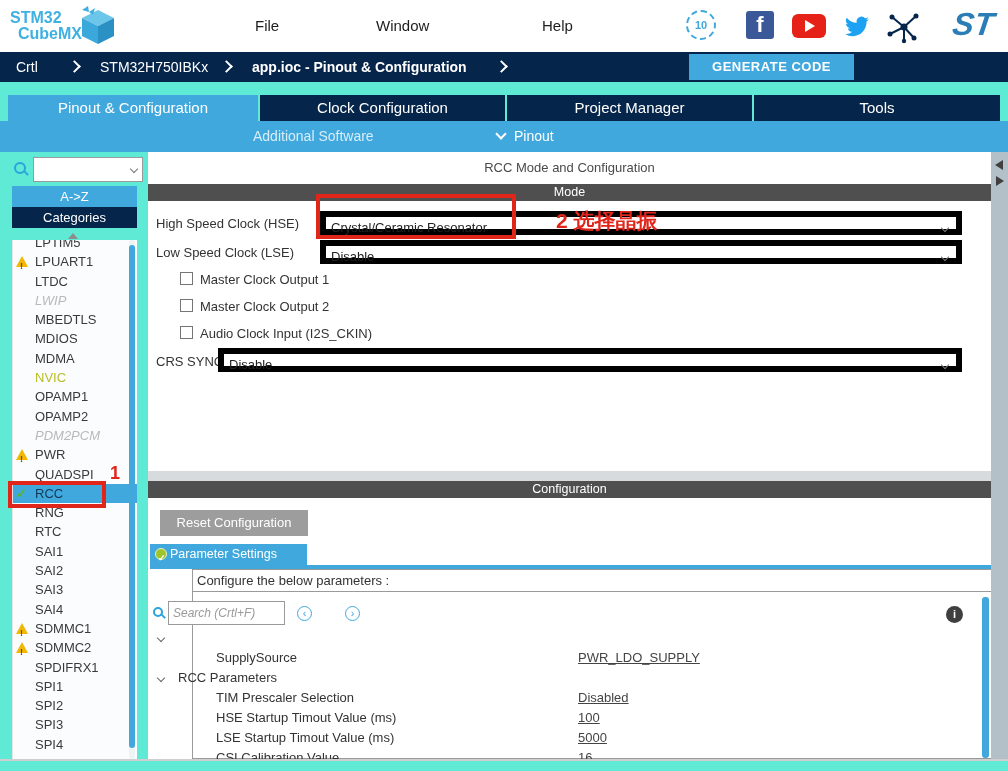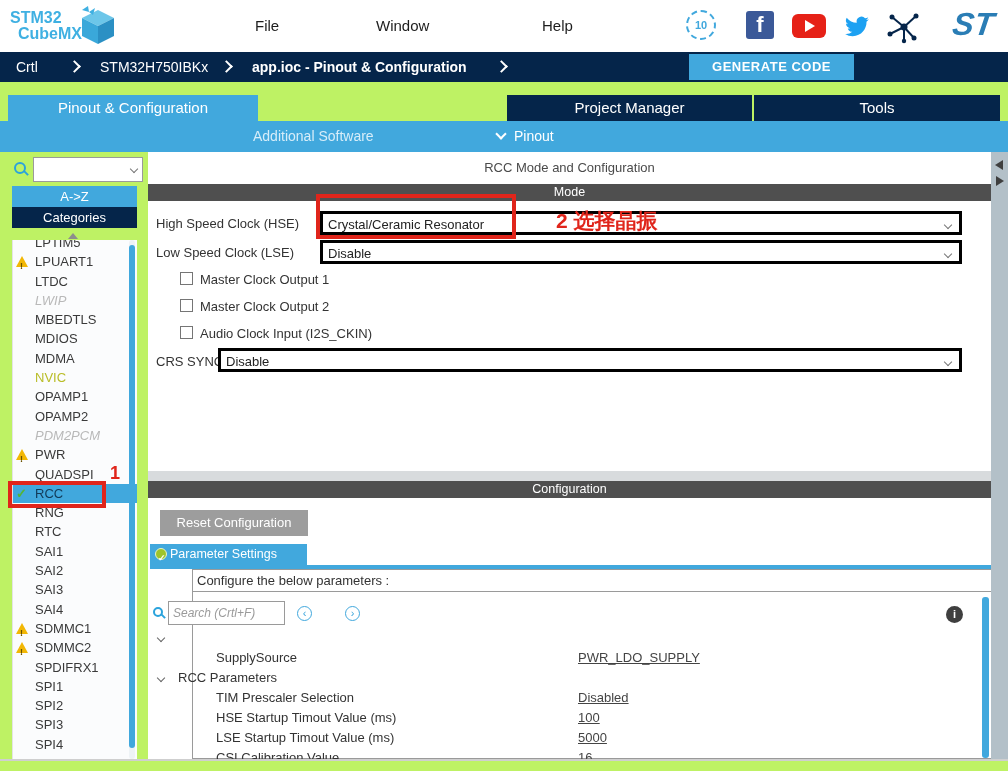--- a/index.html
+++ b/index.html
@@ -1,17 +1,17 @@
 <!DOCTYPE html>
 <html><head>
 <meta charset="utf-8">
 <style>
   * { margin:0; padding:0; box-sizing:border-box; }
   html,body { width:1008px; height:771px; background:#fff; font-family:"Liberation Sans", sans-serif; }
-  #screen { position:relative; width:1008px; height:771px; overflow:hidden; background:#bef264; }
+  #screen { position:relative; width:1008px; height:771px; overflow:hidden; background:#5eead4; }
   .abs { position:absolute; }
 
   
   .logo-txt { color:#3fb0e2; font-weight:bold; font-size:16px; line-height:16px; }
   .menu-item { font-size:15px; color:#1d1d1d; cursor:default; }
 
   
   .crumbbar { background:#05254a; }
   .crumb { color:#fff; font-size:14px; }
   .crumb.bold { font-weight:bold; }
@@ -42,21 +42,21 @@
   .check-icon { position:absolute; left:3px; top:0; color:#55b435; font-weight:bold; font-size:13px; }
   .check-icon::after { content:"\2713"; }
   .uparrow { width:0; height:0; border-left:5px solid transparent; border-right:5px solid transparent; border-bottom:6px solid #8d8d8d; }
   .sb-track { background:#eef3f6; border-radius:3px; }
   .sb-thumb { background:#41a8dd; border-radius:3px; cursor:pointer; }
 
   
   .panel-title { font-size:13px; color:#4a4a4a; text-align:center; line-height:30px; background:#fff; }
   .sec-bar { background:#4f4f4f; color:#fff; font-size:12.5px; text-align:center; line-height:17px; }
   .fld-lbl { font-size:13px; color:#333; }
-  .combo { background:#fff; border:3px solid #000000; font-size:13px; color:#222; line-height:22px; padding-left:5px; cursor:pointer; }
+  .combo { background:#fff; border:6px solid #000000; font-size:13px; color:#222; line-height:22px; padding-left:5px; cursor:pointer; }
   .combo-chev { position:absolute; right:8px; top:8px; width:6px; height:6px; border-right:1.5px solid #777; border-bottom:1.5px solid #777; transform:rotate(45deg); }
   .cbx { width:13px; height:13px; border:1px solid #757575; background:#fff; cursor:pointer; }
   .graybtn { background:#9d9d9d; color:#fff; font-size:13px; text-align:center; line-height:26px; cursor:pointer; }
   .ctab { color:#fff; font-size:12.5px; line-height:21px; padding-left:20px; cursor:pointer; position:relative; white-space:nowrap; }
   .ctab.active { background:#41a8dd; }
   .ctab.idle { background:#05254a; }
   .okbadge { position:absolute; left:5px; top:4px; width:12px; height:12px; border-radius:50%; background:#9dc42a; border:1px solid #e8f3c8; }
   .okbadge::after { content:"\2713"; position:absolute; left:2px; top:-1px; color:#fff; font-size:9px; font-weight:bold; }
   .params-box { border:1px solid #9a9a9a; background:#fff;margin-left:42px; }
   .params-note { border-bottom:1px solid #9a9a9a; font-size:13px; color:#333; line-height:21px; padding-left:4px; }
@@ -131,20 +131,21 @@
     <div class="abs crumb" style="left:16px;top:7px;">Crtl</div>
     <div class="abs bc-sep" style="left:70px;top:10px;"></div>
     <div class="abs crumb" style="left:100px;top:7px;">STM32H750IBKx</div>
     <div class="abs bc-sep" style="left:222px;top:10px;"></div>
     <div class="abs crumb bold" style="left:252px;top:7px;">app.ioc - Pinout &amp; Configuration</div>
     <div class="abs bc-sep" style="left:497px;top:10px;"></div>
     <div class="abs gen-btn" style="left:689px;top:2px;width:165px;height:26px;">GENERATE CODE</div>
   </div>
 
   <div class="abs mtab active" style="left:8px;top:95px;width:250px;height:26px;">Pinout &amp; Configuration</div>
+  <div class="abs mtab idle" style="left:260px;top:95px;width:245px;height:26px;">Clock Configuration</div>
   <div class="abs mtab idle" style="left:507px;top:95px;width:245px;height:26px;">Project Manager</div>
   <div class="abs mtab idle" style="left:754px;top:95px;width:246px;height:26px;">Tools</div>
 
   <div class="abs subbar" style="left:0;top:121px;width:1008px;height:31px;">
     <div class="abs sub-lbl" style="left:253px;top:7px;">Additional Software</div>
     <div class="abs wchev" style="left:497px;top:9px;"></div>
     <div class="abs sub-lbl strong" style="left:514px;top:7px;">Pinout</div>
   </div>
 
   <div class="abs mag" style="left:14px;top:162px;width:12px;height:12px;"></div>

